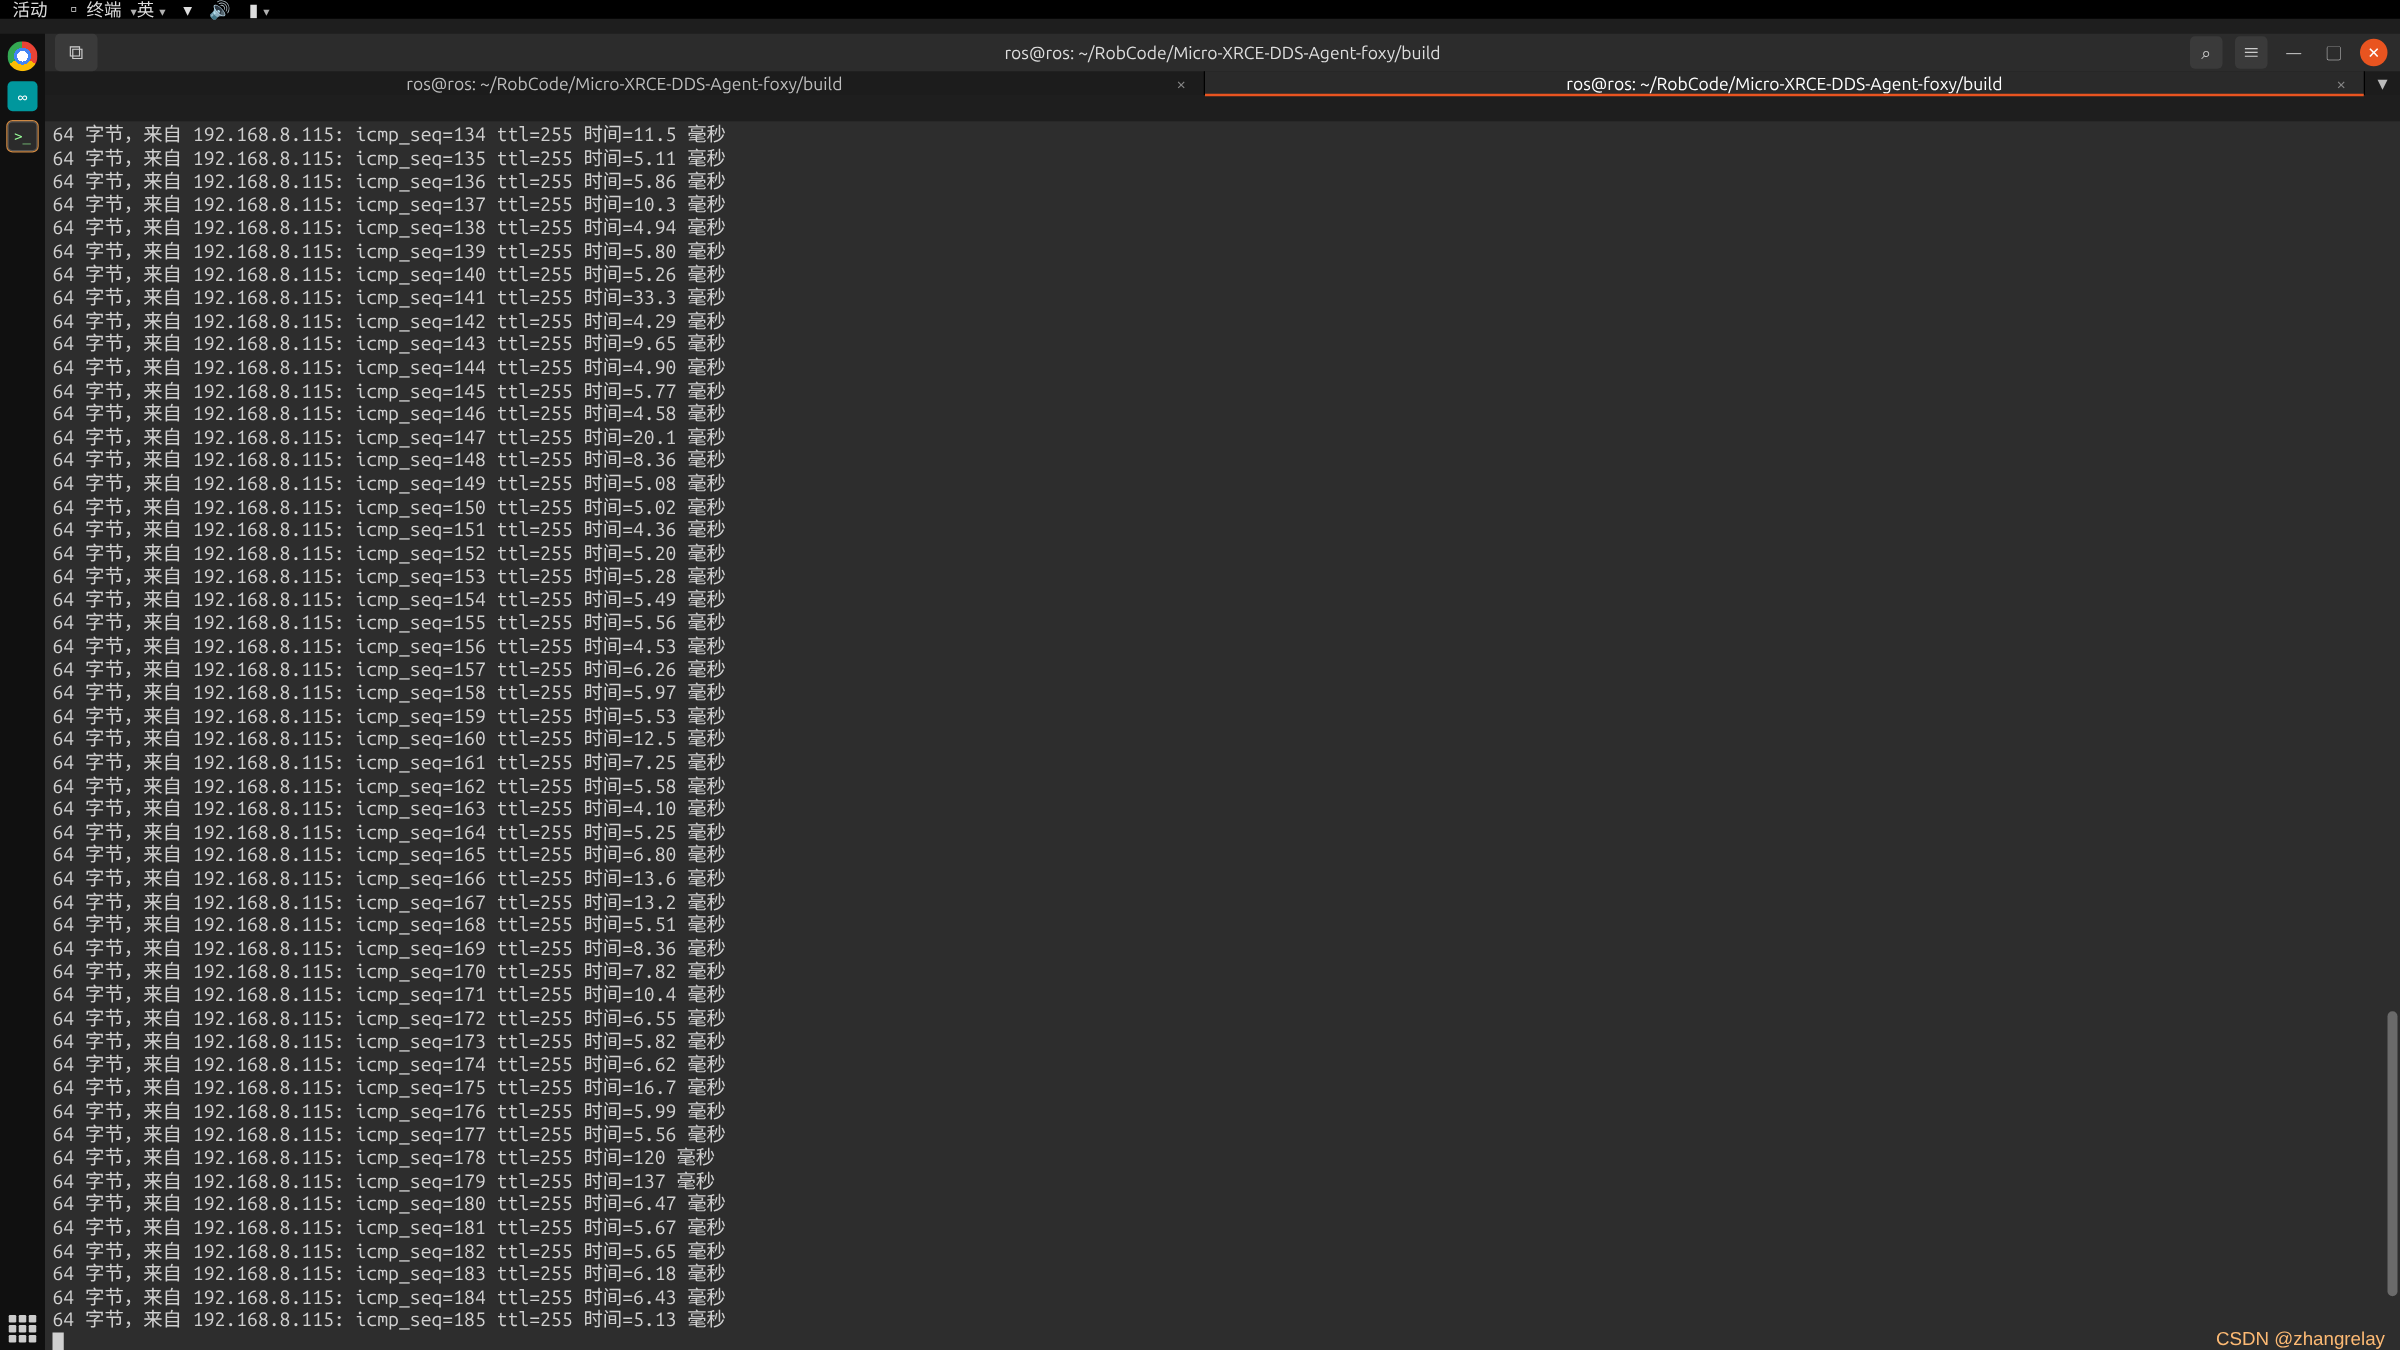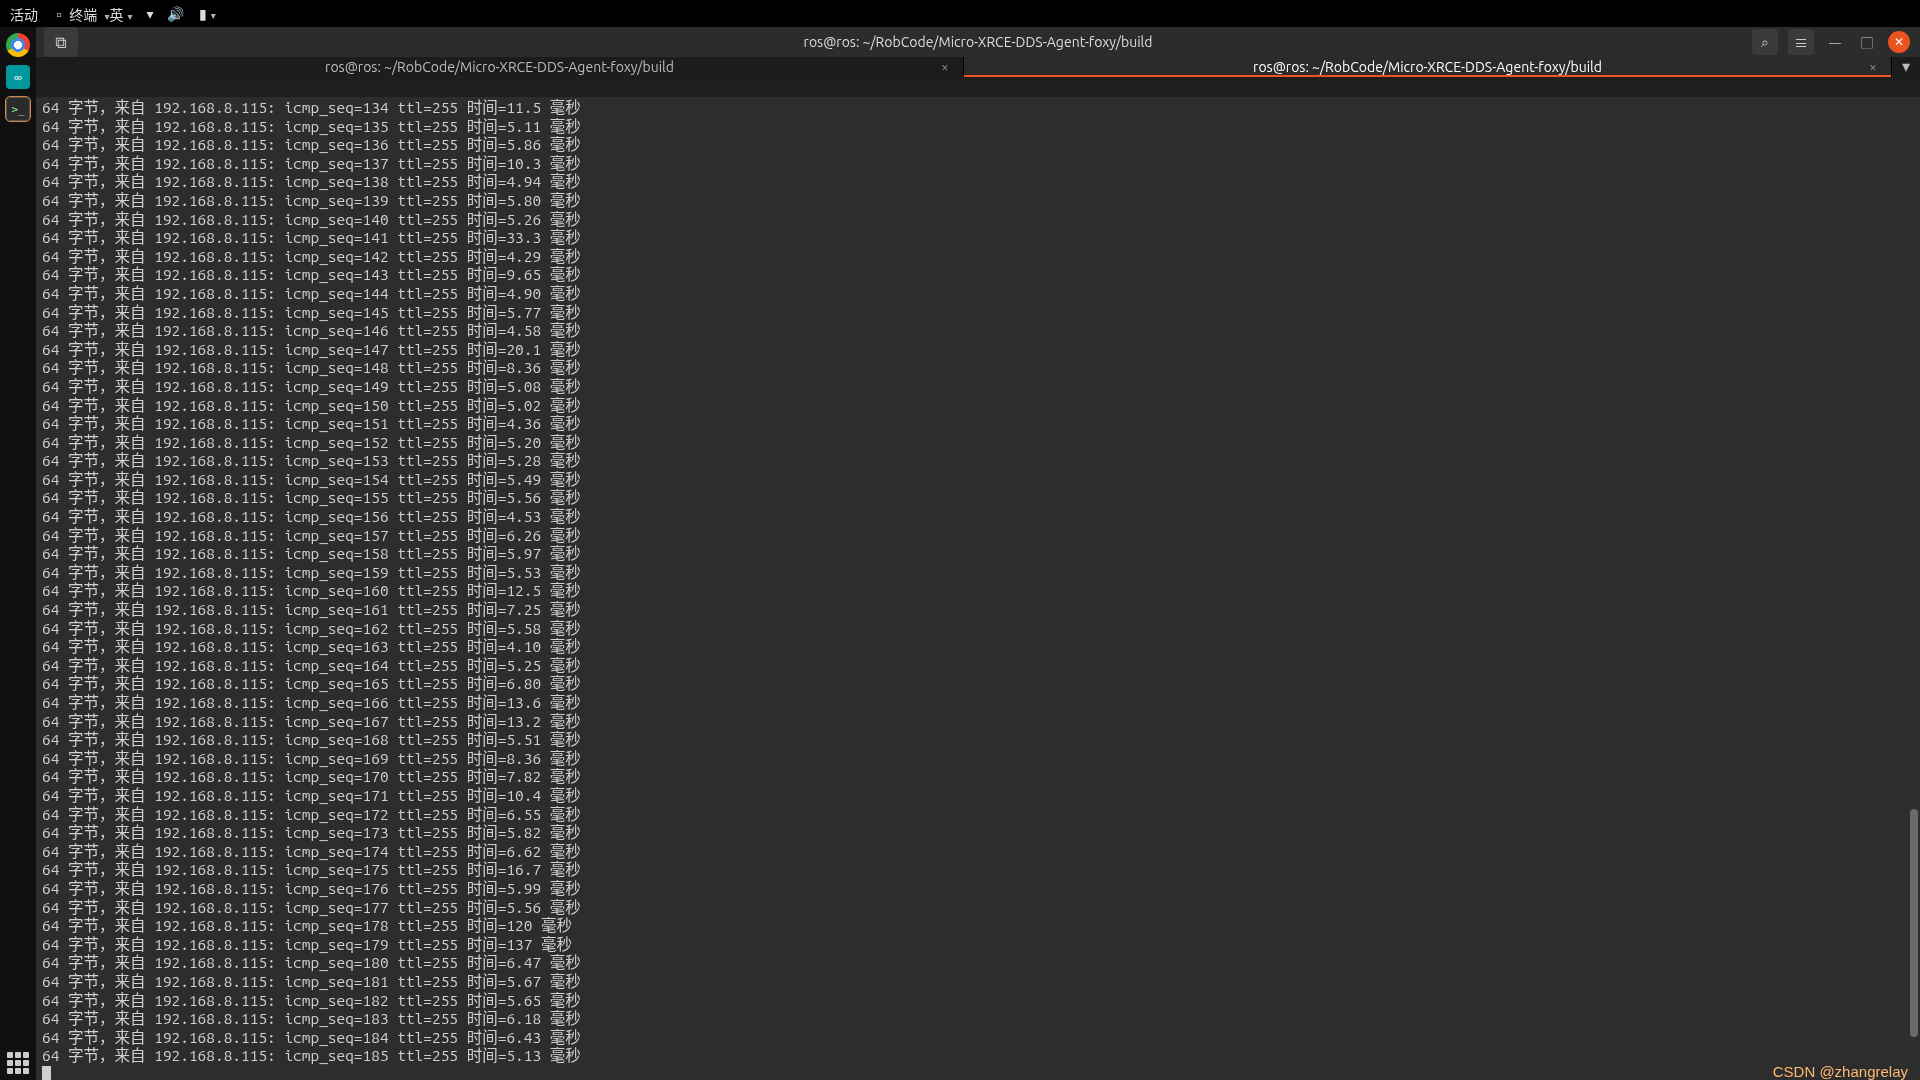--- a/index.html
+++ b/index.html
@@ -1,20 +1,20 @@
 <!DOCTYPE html>
 <html><head>
 <meta charset="utf-8">
 <style>
   * { margin:0; padding:0; box-sizing:border-box; }
   html,body { width:1920px; height:1080px; overflow:hidden; font-family:"Ubuntu","Noto Sans CJK SC",sans-serif; }
   body { background:#1e1e1e; color:#cfcfcf; }
 
   
-  .topbar { height:27px; background:#000; color:#ddd; display:flex; align-items:center; font-size:14px; }
+  .topbar { height:15px; background:#000; color:#ddd; display:flex; align-items:center; font-size:14px; }
   .topbar .left { display:flex; align-items:center; gap:14px; padding-left:10px; }
   .topbar .center { flex:1; text-align:center; }
   .topbar .right { display:flex; align-items:center; gap:14px; padding-right:12px; }
   .topbar .drop::after { content:"▾"; font-size:10px; margin-left:4px; opacity:.8; }
   .ico { display:inline-block; }
 
   
   .dock { position:absolute; left:0; top:27px; bottom:0; width:36px; background:rgba(0,0,0,.45); display:flex; flex-direction:column; align-items:center; padding-top:6px; gap:8px; }
   .dock .app { width:24px; height:24px; border-radius:4px; display:flex; align-items:center; justify-content:center; font-size:13px; }
   .dock .chrome { background:radial-gradient(circle at 50% 50%, #fff 0 25%, #4285f4 25% 40%, transparent 40%), conic-gradient(#ea4335 0 120deg,#fbbc05 120deg 240deg,#34a853 240deg 360deg); border-radius:50%; }

